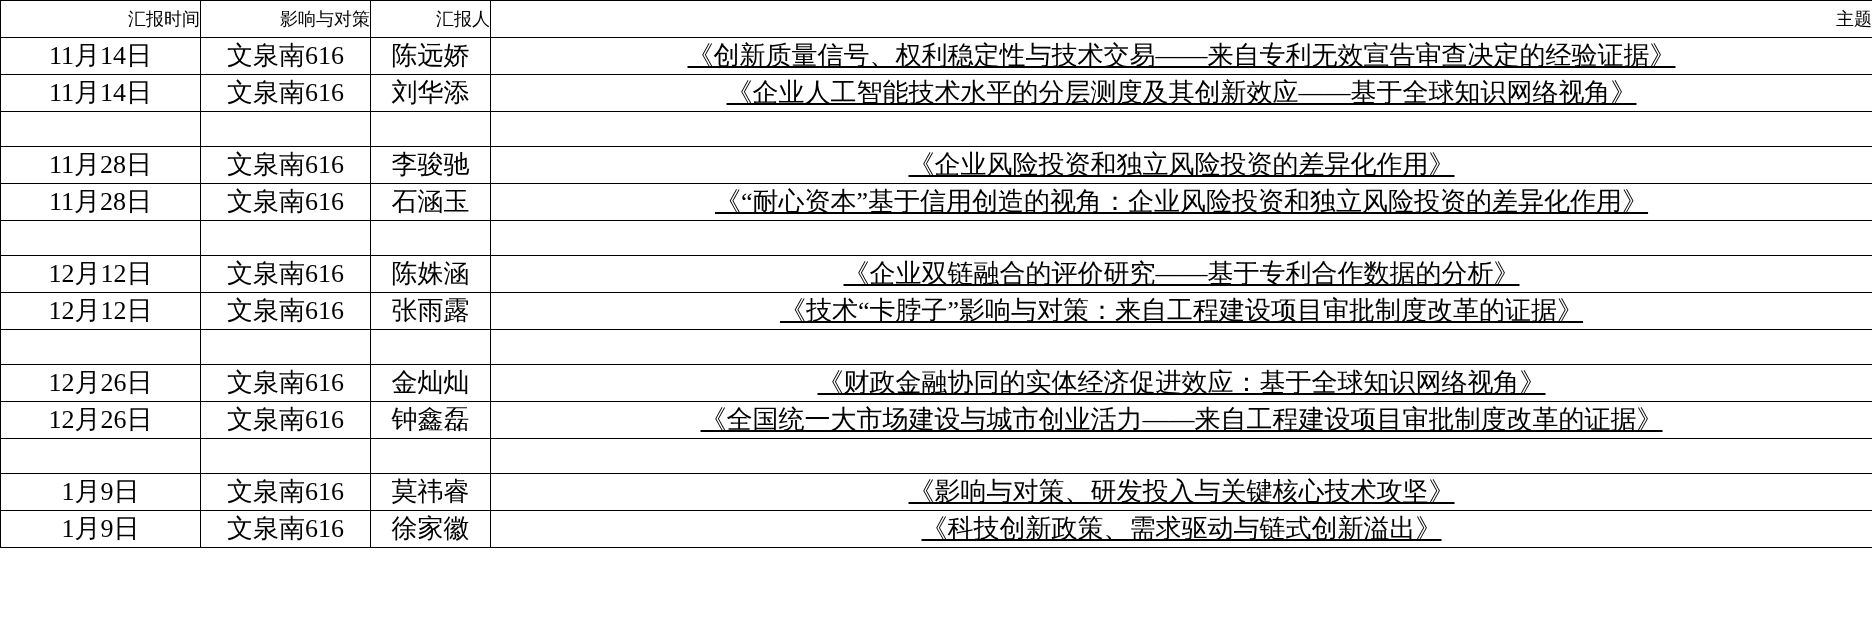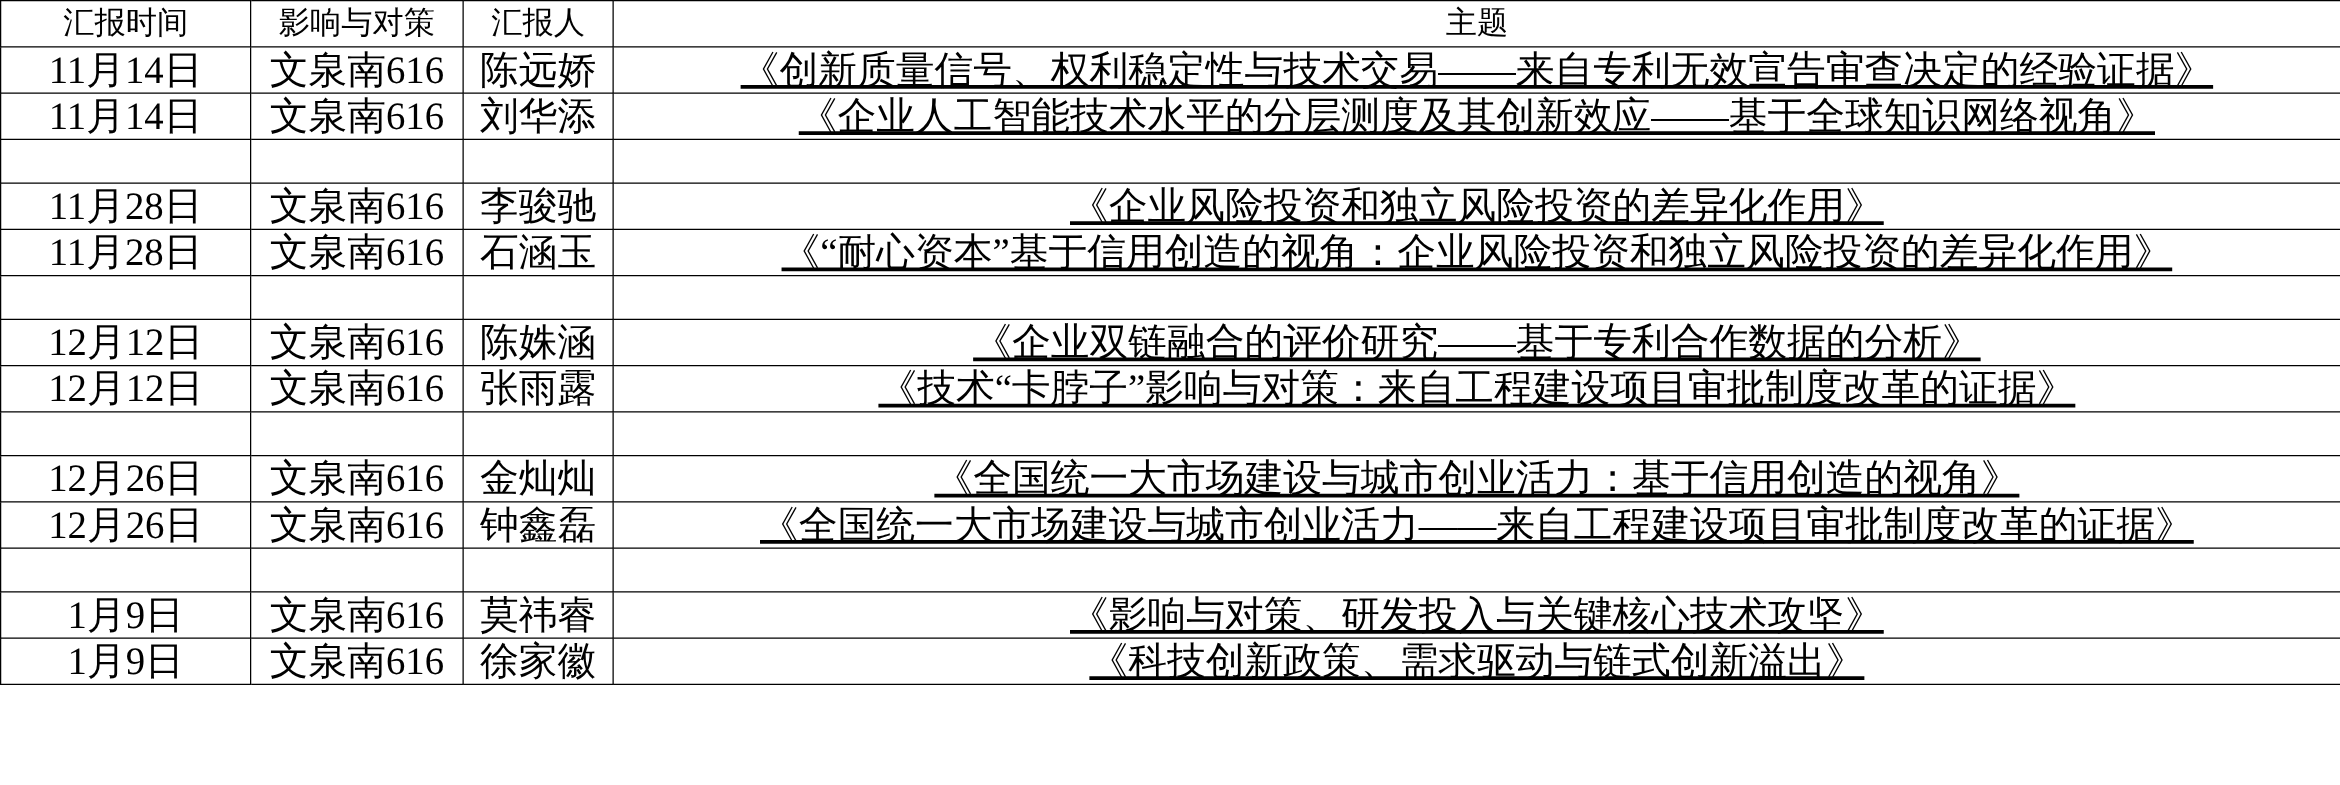--- a/index.html
+++ b/index.html
@@ -25,29 +25,30 @@
   table.grid col.c-time  { width: 200px; }
   table.grid col.c-place { width: 170px; }
   table.grid col.c-person{ width: 120px; }
   table.grid col.c-topic { width: 1382px; }
 
   table.grid td, table.grid th {
     border: 1px solid #000000;
     padding: 0;
     height: 36px;
     font-weight: normal;
-    font-size: 31px;
+    font-size: 26px;
     line-height: 34px;
     text-align: center;
     vertical-align: middle;
     white-space: nowrap;
     overflow: hidden;
   }
   table.grid tr.header td {
-    font-size: 25px;
+    font-size: 18px;
+    text-align: right;
   }
   table.grid tr.spacer td {
     height: 34px;
   }
   .cell-topic {
     font-size: 25px;
     text-decoration: underline;
   }
   .cell-time, .cell-place, .cell-person {
     font-size: 25px;
@@ -132,21 +133,21 @@
         <td></td>
         <td></td>
         <td></td>
         <td></td>
       </tr>
 
       <tr>
         <td class="cell-time">12月26日</td>
         <td class="cell-place">文泉南616</td>
         <td class="cell-person">金灿灿</td>
-        <td class="cell-topic">《全国统一大市场建设与城市创业活力：基于信用创造的视角》</td>
+        <td class="cell-topic">《财政金融协同的实体经济促进效应：基于全球知识网络视角》</td>
       </tr>
 
       <tr>
         <td class="cell-time">12月26日</td>
         <td class="cell-place">文泉南616</td>
         <td class="cell-person">钟鑫磊</td>
         <td class="cell-topic">《全国统一大市场建设与城市创业活力——来自工程建设项目审批制度改革的证据》</td>
       </tr>
 
       <tr class="spacer">

